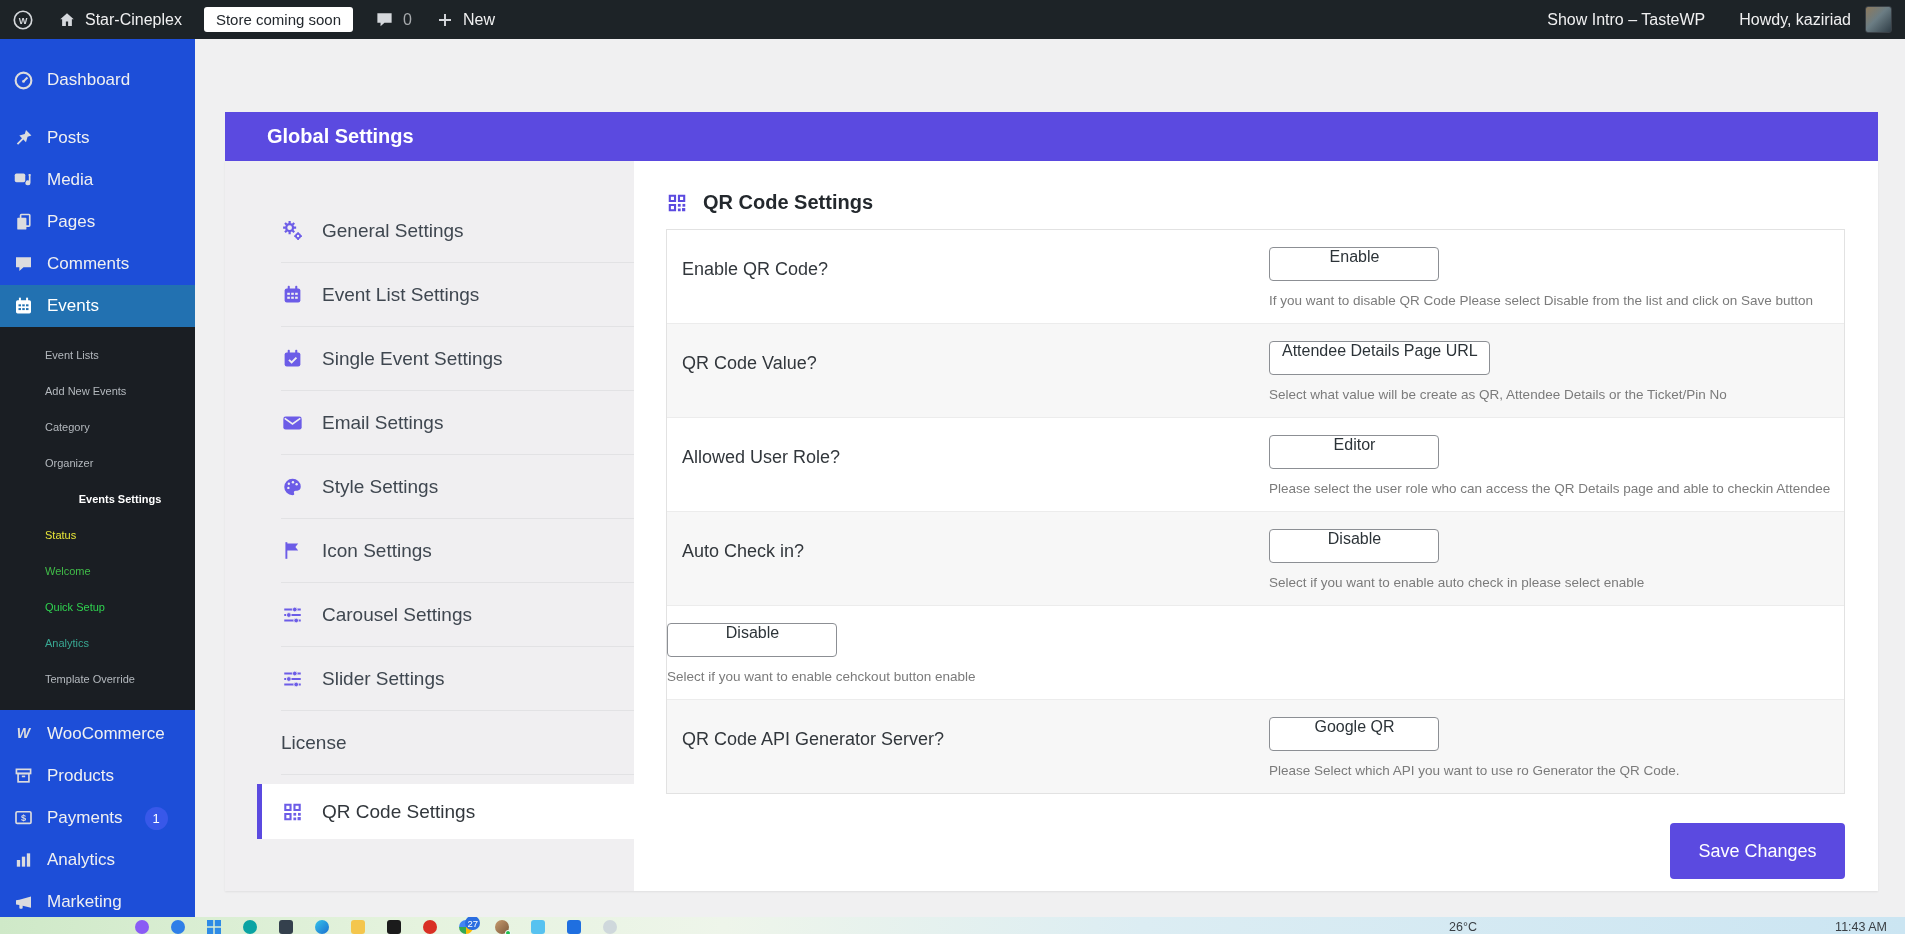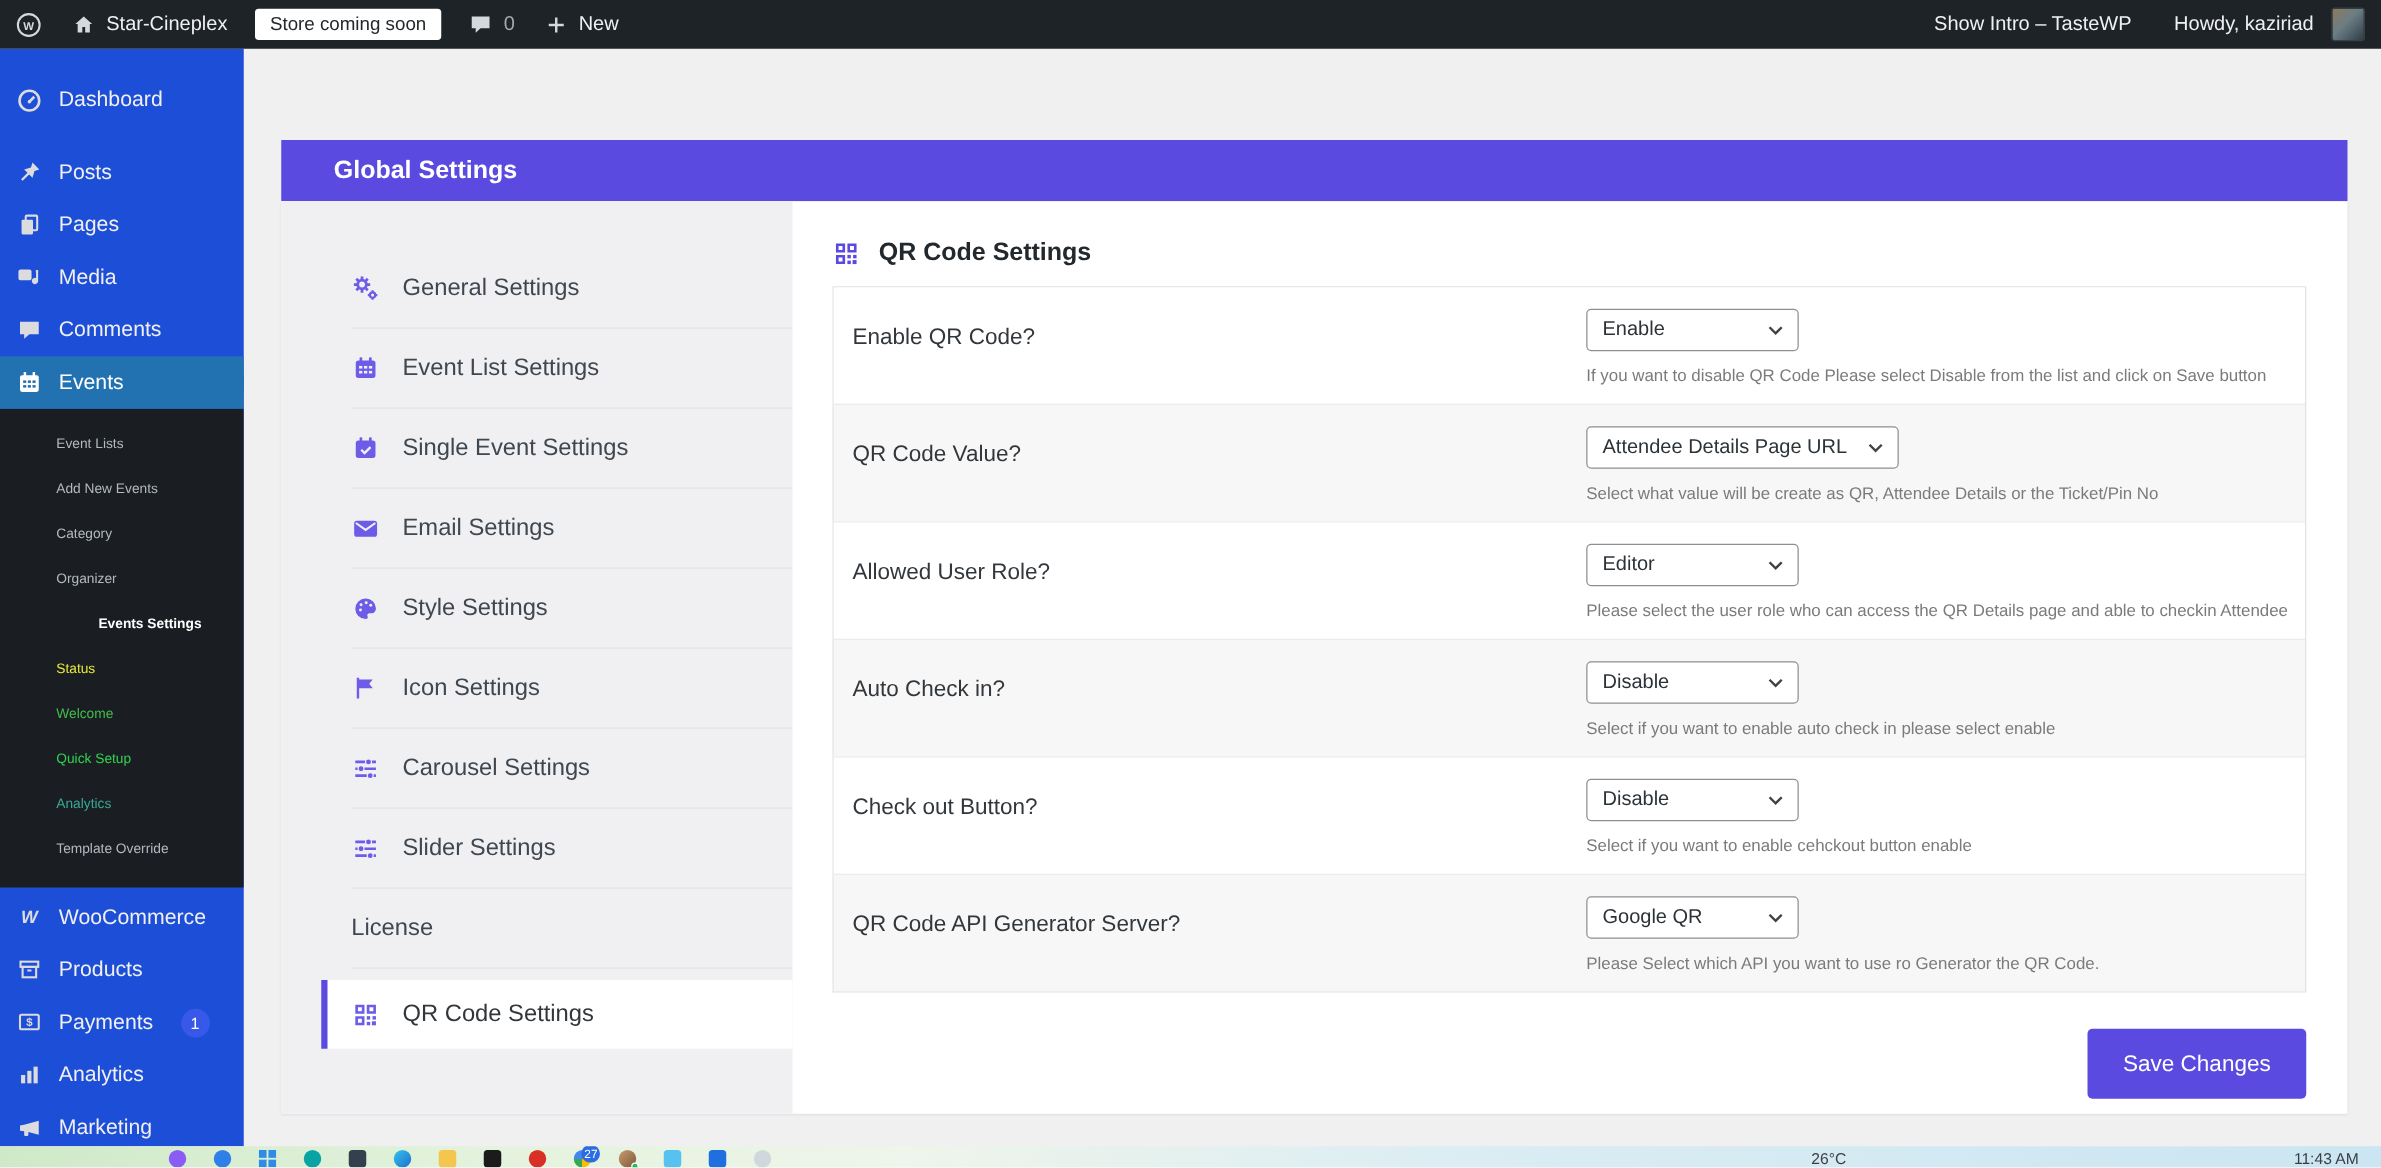--- a/index.html
+++ b/index.html
@@ -64,21 +64,21 @@
     font-size:20px; font-weight:bold; color:#23282d; }
   .section-head .nv-icon { color:#5b4ae0; }
   .settings-table { margin-top:15px; border:1px solid #e2e2e2; }
   .srow { display:flex; min-height:88px; background:#fff; }
   .srow + .srow { border-top:1px solid #ececec; }
   .srow.alt { background:#f7f7f7; }
   .srow-label { width:602px; flex:0 0 602px; padding:29px 0 0 15px; font-size:18px; color:#32373c; }
   .srow-ctrl { padding:17px 0 15px; }
   .fake-select { display:inline-flex; align-items:center; justify-content:space-between; gap:16px;
     min-width:170px; height:34px; border:1px solid #8c8f94; border-radius:4px; background:#fff;
-    padding:0 11px 0 12px; font-size:16px; color:#2c3338; cursor:pointer; }
+    padding:0 11px 0 12px; font-size:16px; color:#2c3338; cursor:pointer;flex-direction:column; }
   .fake-select .chev { color:#3c434a; }
   .help { margin-top:12px; font-size:13.5px; color:#7b7b7b; }
   .save-row { display:flex; justify-content:flex-end; margin-top:29px; }
   .save-btn { width:175px; height:56px; background:#5b4ae0; color:#fff; border:none; border-radius:4px;
     font-size:18px; font-family:inherit; cursor:pointer; }
 
   
   .taskbar { position:absolute; left:0; right:0; bottom:0; height:17px; z-index:40; overflow:hidden;
     background:linear-gradient(90deg,#cfe9c8 0%,#e5f3de 22%,#eef5ea 38%,#dcedf3 60%,#cbe5f2 100%); }
   .tb-icons { position:absolute; left:135px; top:3px; display:flex; gap:22px; align-items:flex-start; }
@@ -138,33 +138,33 @@
     </svg>
     <span>Dashboard</span>
   </div>
   <div class="menu-item gap-above">
     <svg class="mi-icon" width="20" height="20" viewBox="0 0 24 24">
       <path d="M15 2.5l6.5 6.5-4.6 1.5L15 17l-3.2-3.2L5.5 20 4 18.5l6.2-6.3L7 9l6.5-1.9z" fill="currentColor"></path>
     </svg>
     <span>Posts</span>
   </div>
   <div class="menu-item">
-    <svg class="mi-icon" width="20" height="20" viewBox="0 0 24 24">
-      <rect x="8.5" y="3" width="11" height="14" rx="1" fill="none" stroke="currentColor" stroke-width="2"></rect>
-      <rect x="4.5" y="7" width="11" height="14" rx="1" fill="currentColor"></rect>
-    </svg>
-    <span>Pages</span>
-  </div>
-  <div class="menu-item">
     <svg class="mi-icon" width="21" height="21" viewBox="0 0 24 24">
       <rect x="2" y="4" width="12" height="10" rx="2" fill="currentColor"></rect>
       <path d="M20 5v9.6a2.9 2.9 0 1 1-1.9-2.7V5z" fill="currentColor"></path>
       <rect x="17.9" y="4.6" width="2.1" height="2" fill="currentColor"></rect>
     </svg>
     <span>Media</span>
+  </div>
+  <div class="menu-item">
+    <svg class="mi-icon" width="20" height="20" viewBox="0 0 24 24">
+      <rect x="8.5" y="3" width="11" height="14" rx="1" fill="none" stroke="currentColor" stroke-width="2"></rect>
+      <rect x="4.5" y="7" width="11" height="14" rx="1" fill="currentColor"></rect>
+    </svg>
+    <span>Pages</span>
   </div>
   <div class="menu-item">
     <svg class="mi-icon" width="20" height="20" viewBox="0 0 24 24">
       <path d="M3 4h18v12h-9l-5 4.5V16H3z" fill="currentColor"></path>
     </svg>
     <span>Comments</span>
   </div>
   <div class="menu-item active">
     <svg class="mi-icon" width="20" height="20" viewBox="0 0 24 24">
       <rect x="3" y="5" width="18" height="16" rx="2" fill="currentColor"></rect>
@@ -416,21 +416,20 @@
                 <span>Disable</span>
                 <svg class="chev" width="13" height="9" viewBox="0 0 12 8">
                     <path d="M1.5 1.5L6 6l4.5-4.5" fill="none" stroke="currentColor" stroke-width="1.8"></path>
                   </svg>
               </div>
               <div class="help">Select if you want to enable auto check in please select enable</div>
             </div>
           </div>
 
           <div class="srow">
-            <div class="srow-label">Check out Button?</div>
             <div class="srow-ctrl">
               <div class="fake-select">
                 <span>Disable</span>
                 <svg class="chev" width="13" height="9" viewBox="0 0 12 8">
                     <path d="M1.5 1.5L6 6l4.5-4.5" fill="none" stroke="currentColor" stroke-width="1.8"></path>
                   </svg>
               </div>
               <div class="help">Select if you want to enable cehckout button enable</div>
             </div>
           </div>

